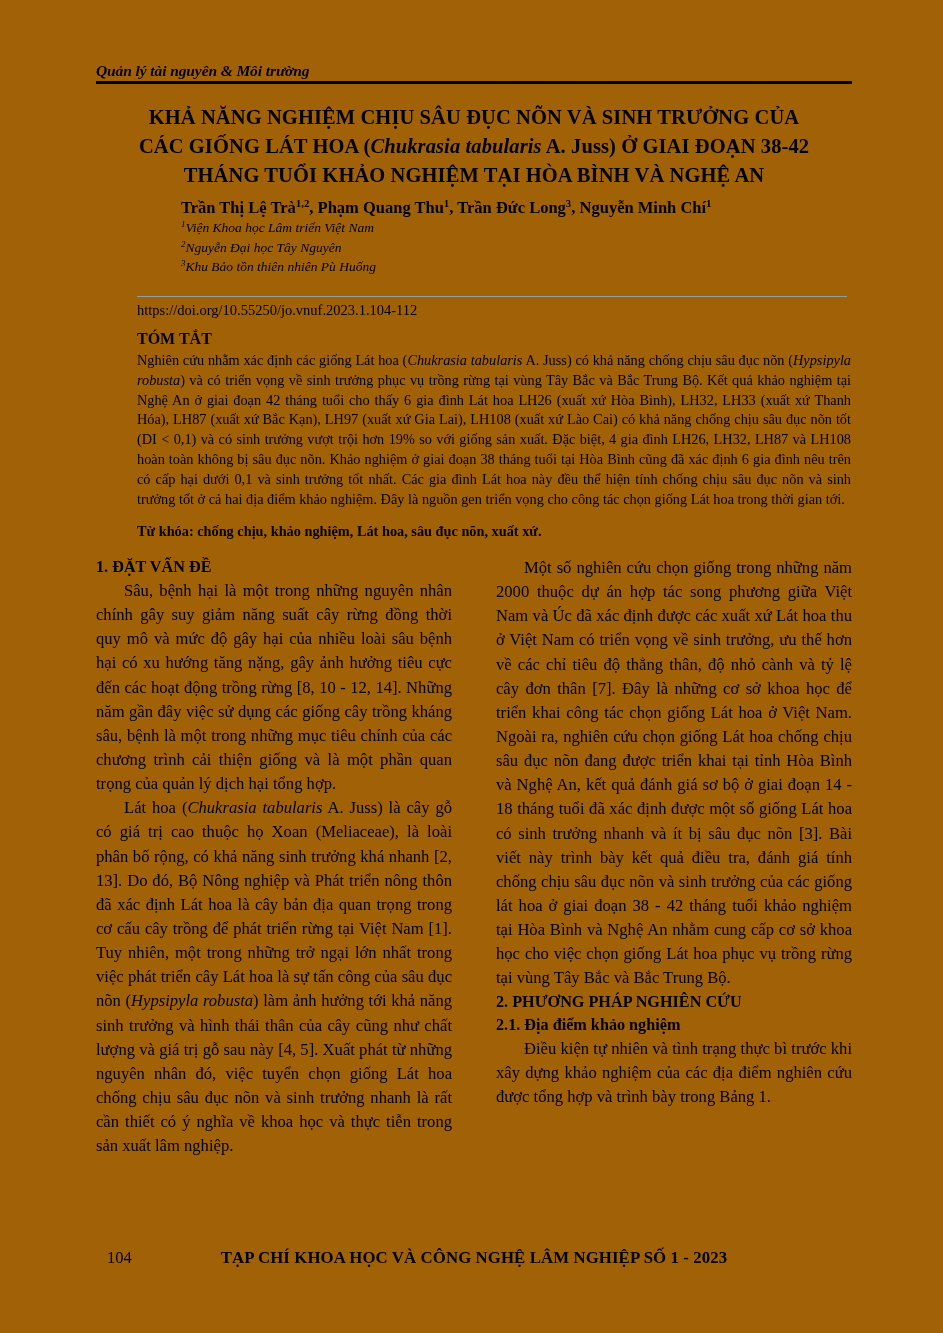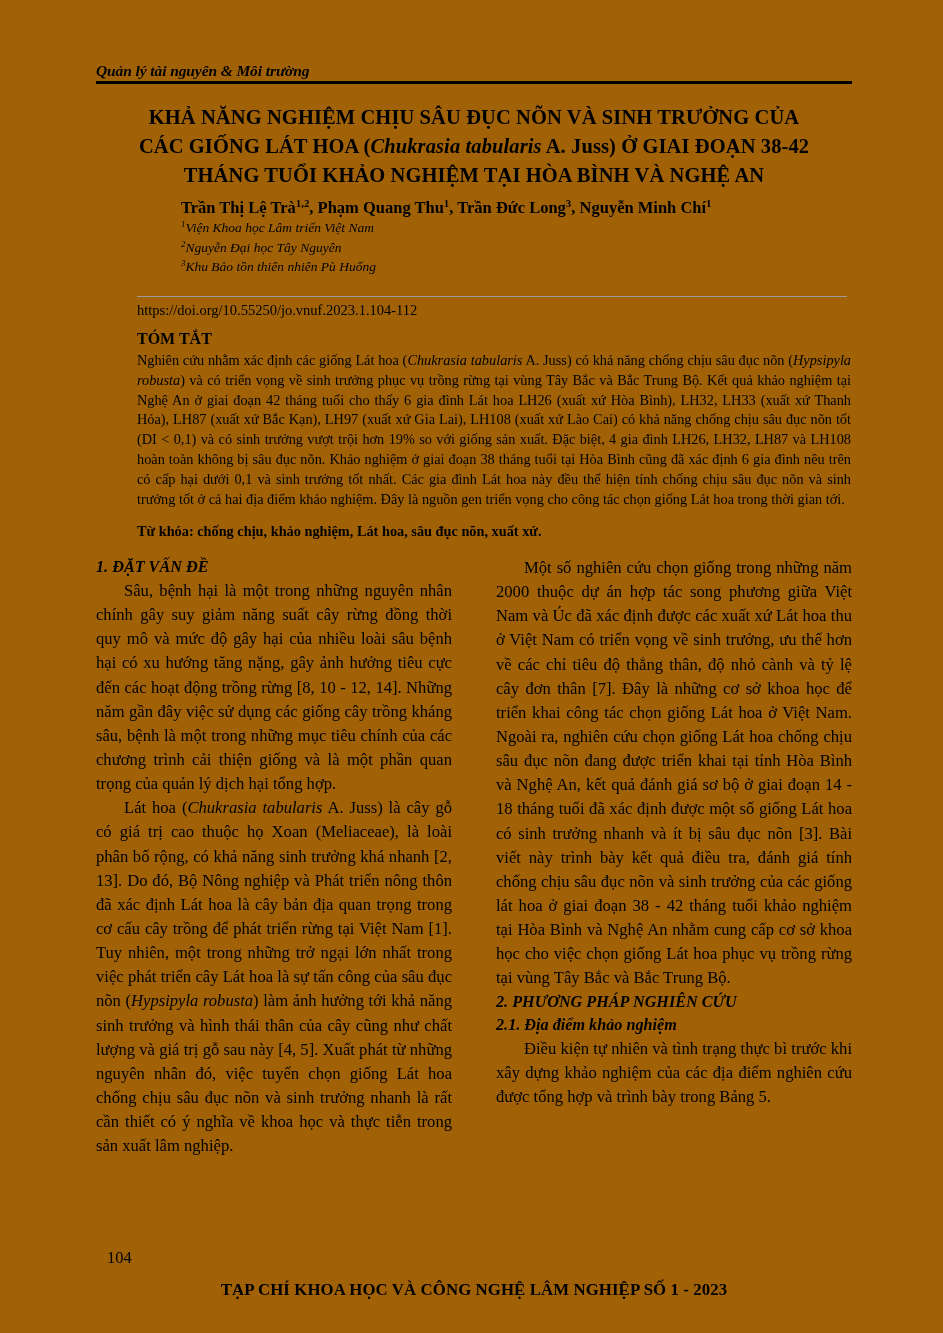--- a/index.html
+++ b/index.html
@@ -155,21 +155,20 @@
     text-align: justify;
     text-justify: inter-word;
   }
   .col-left { left: 0; }
   .col-right { left: 400px; }
   .sec-heading {
     font-weight: bold;
     font-size: 16.2px;
     line-height: 1.42;
     text-align: left;
-    font-style: italic;
   }
   .para {
     text-indent: 28px;
     margin: 0;
   }
   .para .ital { font-style: italic; }
   .col p.tight { margin: 0; }
 
   
   .footer {
@@ -190,21 +189,20 @@
     position: absolute;
     left: 0;
     top: 0;
     width: 756px;
     text-align: center;
     font-size: 16.8px;
     font-weight: bold;
     letter-spacing: 0.1px;
     line-height: 1.2;
     white-space: nowrap;
-    margin-top: 32px;
   }
 </style>
 </head>
 <body>
 
 <div class="page">
   <div class="content">
 
     <div class="runhead">
       <div class="runhead-text">Quản lý tài nguyên &amp; Môi trường</div>
@@ -240,21 +238,21 @@
       <div class="col col-left">
         <div class="sec-heading">1. ĐẶT VẤN ĐỀ</div>
         <p class="para tight">Sâu, bệnh hại là một trong những nguyên nhân chính gây suy giảm năng suất cây rừng đồng thời quy mô và mức độ gây hại của nhiều loài sâu bệnh hại có xu hướng tăng nặng, gây ảnh hưởng tiêu cực đến các hoạt động trồng rừng [8, 10 - 12, 14]. Những năm gần đây việc sử dụng các giống cây trồng kháng sâu, bệnh là một trong những mục tiêu chính của các chương trình cải thiện giống và là một phần quan trọng của quản lý dịch hại tổng hợp.</p>
         <p class="para tight">Lát hoa (<span class="ital">Chukrasia tabularis</span> A. Juss) là cây gỗ có giá trị cao thuộc họ Xoan (Meliaceae), là loài phân bố rộng, có khả năng sinh trưởng khá nhanh [2, 13]. Do đó, Bộ Nông nghiệp và Phát triển nông thôn đã xác định Lát hoa là cây bản địa quan trọng trong cơ cấu cây trồng để phát triển rừng tại Việt Nam [1]. Tuy nhiên, một trong những trở ngại lớn nhất trong việc phát triển cây Lát hoa là sự tấn công của sâu đục nõn (<span class="ital">Hypsipyla robusta</span>) làm ảnh hưởng tới khả năng sinh trưởng và hình thái thân của cây cũng như chất lượng và giá trị gỗ sau này [4, 5]. Xuất phát từ những nguyên nhân đó, việc tuyển chọn giống Lát hoa chống chịu sâu đục nõn và sinh trưởng nhanh là rất cần thiết có ý nghĩa về khoa học và thực tiễn trong sản xuất lâm nghiệp.</p>
       </div>
 
       <div class="col col-right">
         <p class="para tight">Một số nghiên cứu chọn giống trong những năm 2000 thuộc dự án hợp tác song phương giữa Việt Nam và Úc đã xác định được các xuất xứ Lát hoa thu ở Việt Nam có triển vọng về sinh trưởng, ưu thế hơn về các chỉ tiêu độ thẳng thân, độ nhỏ cành và tỷ lệ cây đơn thân [7]. Đây là những cơ sở khoa học để triển khai công tác chọn giống Lát hoa ở Việt Nam. Ngoài ra, nghiên cứu chọn giống Lát hoa chống chịu sâu đục nõn đang được triển khai tại tỉnh Hòa Bình và Nghệ An, kết quả đánh giá sơ bộ ở giai đoạn 14 - 18 tháng tuổi đã xác định được một số giống Lát hoa có sinh trưởng nhanh và ít bị sâu đục nõn [3]. Bài viết này trình bày kết quả điều tra, đánh giá tính chống chịu sâu đục nõn và sinh trưởng của các giống lát hoa ở giai đoạn 38 - 42 tháng tuổi khảo nghiệm tại Hòa Bình và Nghệ An nhằm cung cấp cơ sở khoa học cho việc chọn giống Lát hoa phục vụ trồng rừng tại vùng Tây Bắc và Bắc Trung Bộ.</p>
         <div class="sec-heading">2. PHƯƠNG PHÁP NGHIÊN CỨU</div>
         <div class="sec-heading">2.1. Địa điểm khảo nghiệm</div>
-        <p class="para tight">Điều kiện tự nhiên và tình trạng thực bì trước khi xây dựng khảo nghiệm của các địa điểm nghiên cứu được tổng hợp và trình bày trong Bảng 5.</p>
+        <p class="para tight">Điều kiện tự nhiên và tình trạng thực bì trước khi xây dựng khảo nghiệm của các địa điểm nghiên cứu được tổng hợp và trình bày trong Bảng 1.</p>
       </div>
 
     </div>
 
     <div class="footer">
       <div class="folio">104</div>
       <div class="footer-title">TẠP CHÍ KHOA HỌC VÀ CÔNG NGHỆ LÂM NGHIỆP SỐ 1 - 2023</div>
     </div>
 
   </div>

